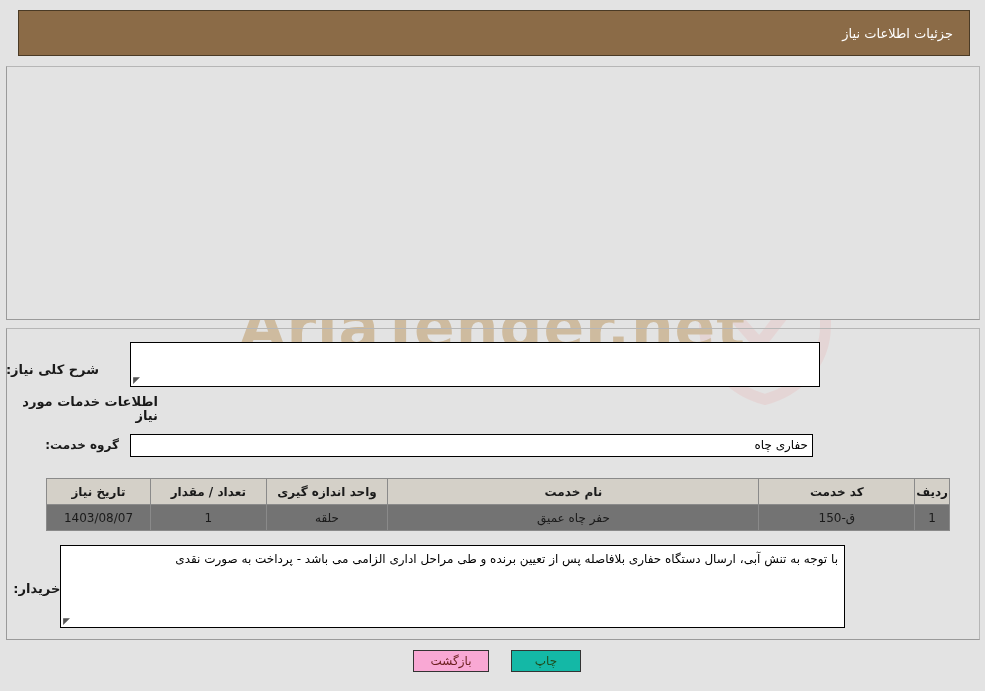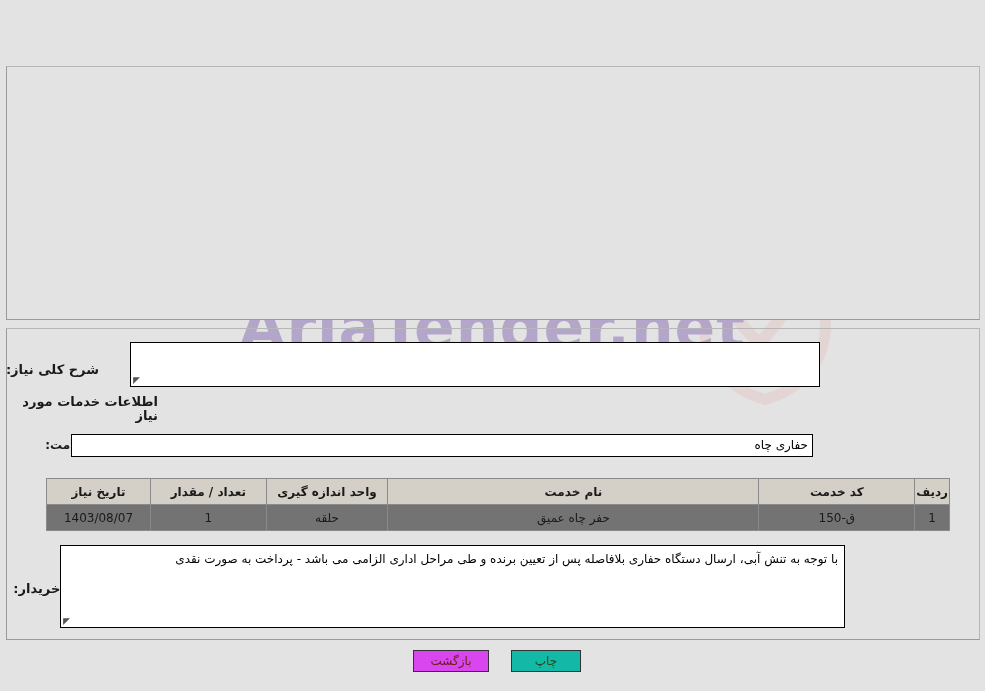--- a/index.html
+++ b/index.html
@@ -33,21 +33,21 @@
     z-index: 0;
     opacity: .30;
   }
   .wm-text {
     position: absolute;
     left: 0; top: 62px;
     width: 985px;
     text-align: center;
     font-size: 60px;
     font-weight: bold;
-    color: #4c1d95;
+    color: #a16207;
     letter-spacing: 1px;
     font-family: "DejaVu Sans", sans-serif;
     direction: ltr;
   }
   .wm-shield {
     position: absolute;
     right: 150px; top: 10px;
     width: 140px; height: 165px;
   }
 
@@ -186,21 +186,21 @@
   .btn {
     position: absolute;
     height: 22px;
     border: 1px solid #333;
     font-size: 12px;
     line-height: 20px;
     text-align: center;
     cursor: pointer;
     padding: 0 6px;
   }
-  .btn-back  { background: #d946ef; color: #6b1f1f; }
+  .btn-back  { background: #f9a8d4; color: #6b1f1f; }
   .btn-print { background: #14b8a6; color: #1f4d1f; }
 
   .link {
     color: #1414c8;
     text-decoration: none;
     font-size: 12px;
   }
   .bold { font-weight: bold; }
 </style>
 </head>
@@ -209,20 +209,23 @@
 <div class="page">
 
   <div class="watermark">
     <svg class="wm-shield" viewBox="0 0 100 120">
       <path d="M50 4 L94 20 L94 62 C94 92 72 110 50 116 C28 110 6 92 6 62 L6 20 Z" fill="none" stroke="#e8b8b8" stroke-width="8"></path>
       <path d="M30 58 L46 76 L74 40" fill="none" stroke="#e8b8b8" stroke-width="9" stroke-linecap="round" stroke-linejoin="round"></path>
     </svg>
     <div class="wm-text">AriaTender.net</div>
   </div>
 
+  <div class="titlebar">
+    <span>جزئیات اطلاعات نیاز</span>
+  </div>
 
   <div class="panel" id="panel-top"></div>
 
   <div class="lbl" style="right:886px; top:85px; width:88px;">شماره نیاز:</div>
   <div class="fld center" style="right:626px; top:82px; width:248px;">1103001446000406</div>
 
   <div class="lbl" style="right:452px; top:85px; width:160px;">تاریخ و ساعت اعلان عمومی:</div>
   <div class="fld center" style="right:699px; left:100px; top:82px; width:186px;">1403/05/08 - 13:07</div>
 
   <div class="lbl" style="right:866px; top:112px; width:108px;">نام دستگاه خریدار:</div>
@@ -272,21 +275,21 @@
   <div class="panel" id="panel-mid"></div>
 
   <div class="lbl bold" style="right:886px; top:363px; width:114px; font-size:13px;">شرح کلی نیاز:</div>
   <div class="ta" style="right:165px; top:342px; width:690px; height:45px;">
     <span class="grip">◥</span>
   </div>
 
   <div class="lbl bold" style="right:827px; top:395px; width:147px; font-size:13px;">اطلاعات خدمات مورد نیاز</div>
 
   <div class="lbl bold" style="right:866px; top:438px; width:108px; font-size:12px;">گروه خدمت:</div>
-  <div class="fld right" style="right:172px; top:434px; width:742px; height:23px; line-height:21px;">حفاری چاه</div>
+  <div class="fld right" style="right:172px; top:434px; width:683px; height:23px; line-height:21px;">حفاری چاه</div>
 
   <table class="need-tbl">
     <thead>
       <tr>
         <th style="width:34px;">ردیف</th>
         <th style="width:156px;">کد خدمت</th>
         <th style="width:372px;">نام خدمت</th>
         <th style="width:122px;">واحد اندازه گیری</th>
         <th style="width:116px;">تعداد / مقدار</th>
         <th style="width:104px;">تاریخ نیاز</th>

